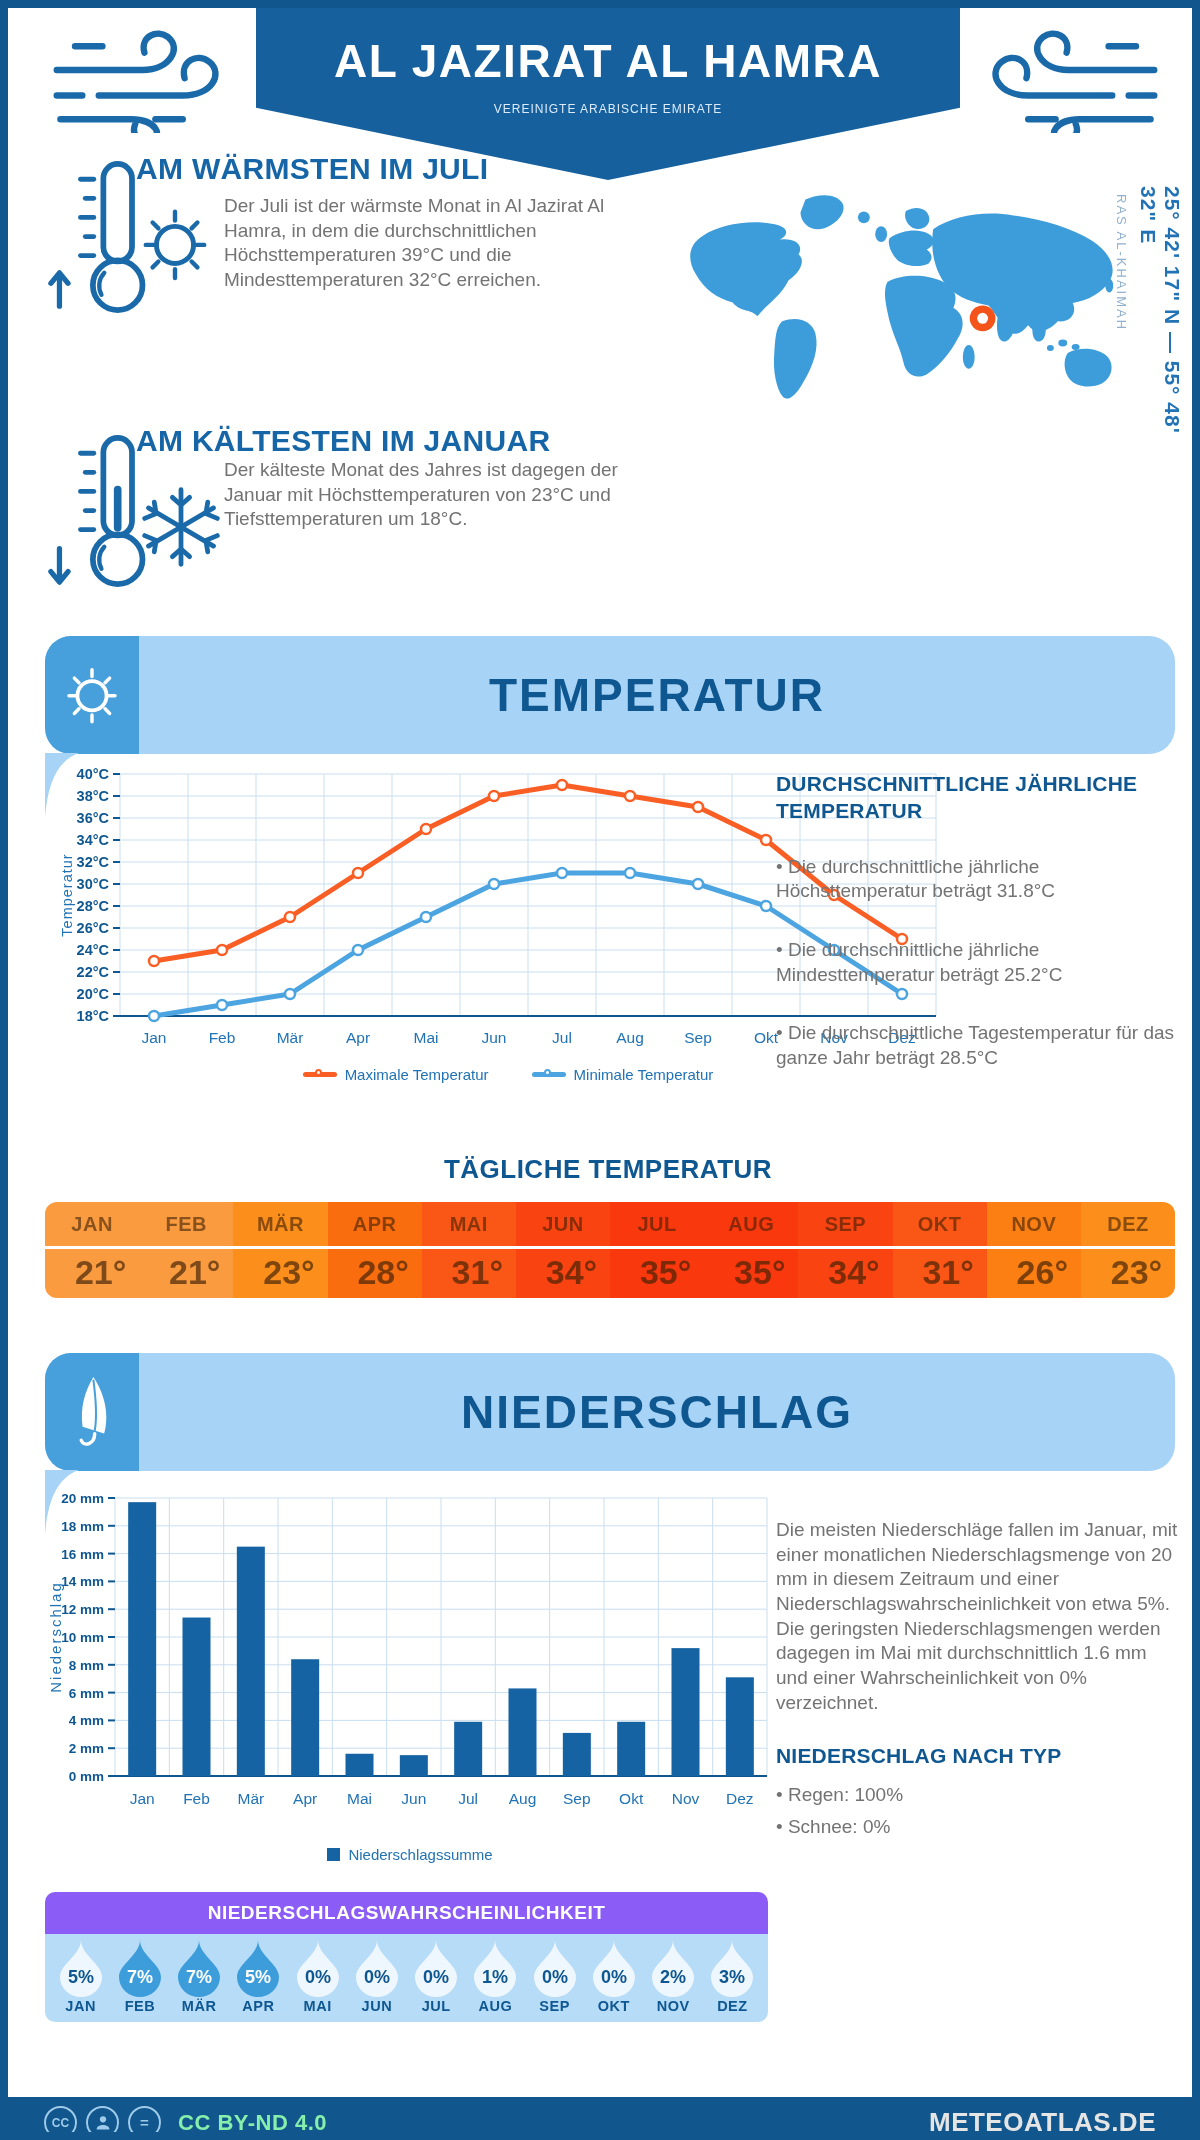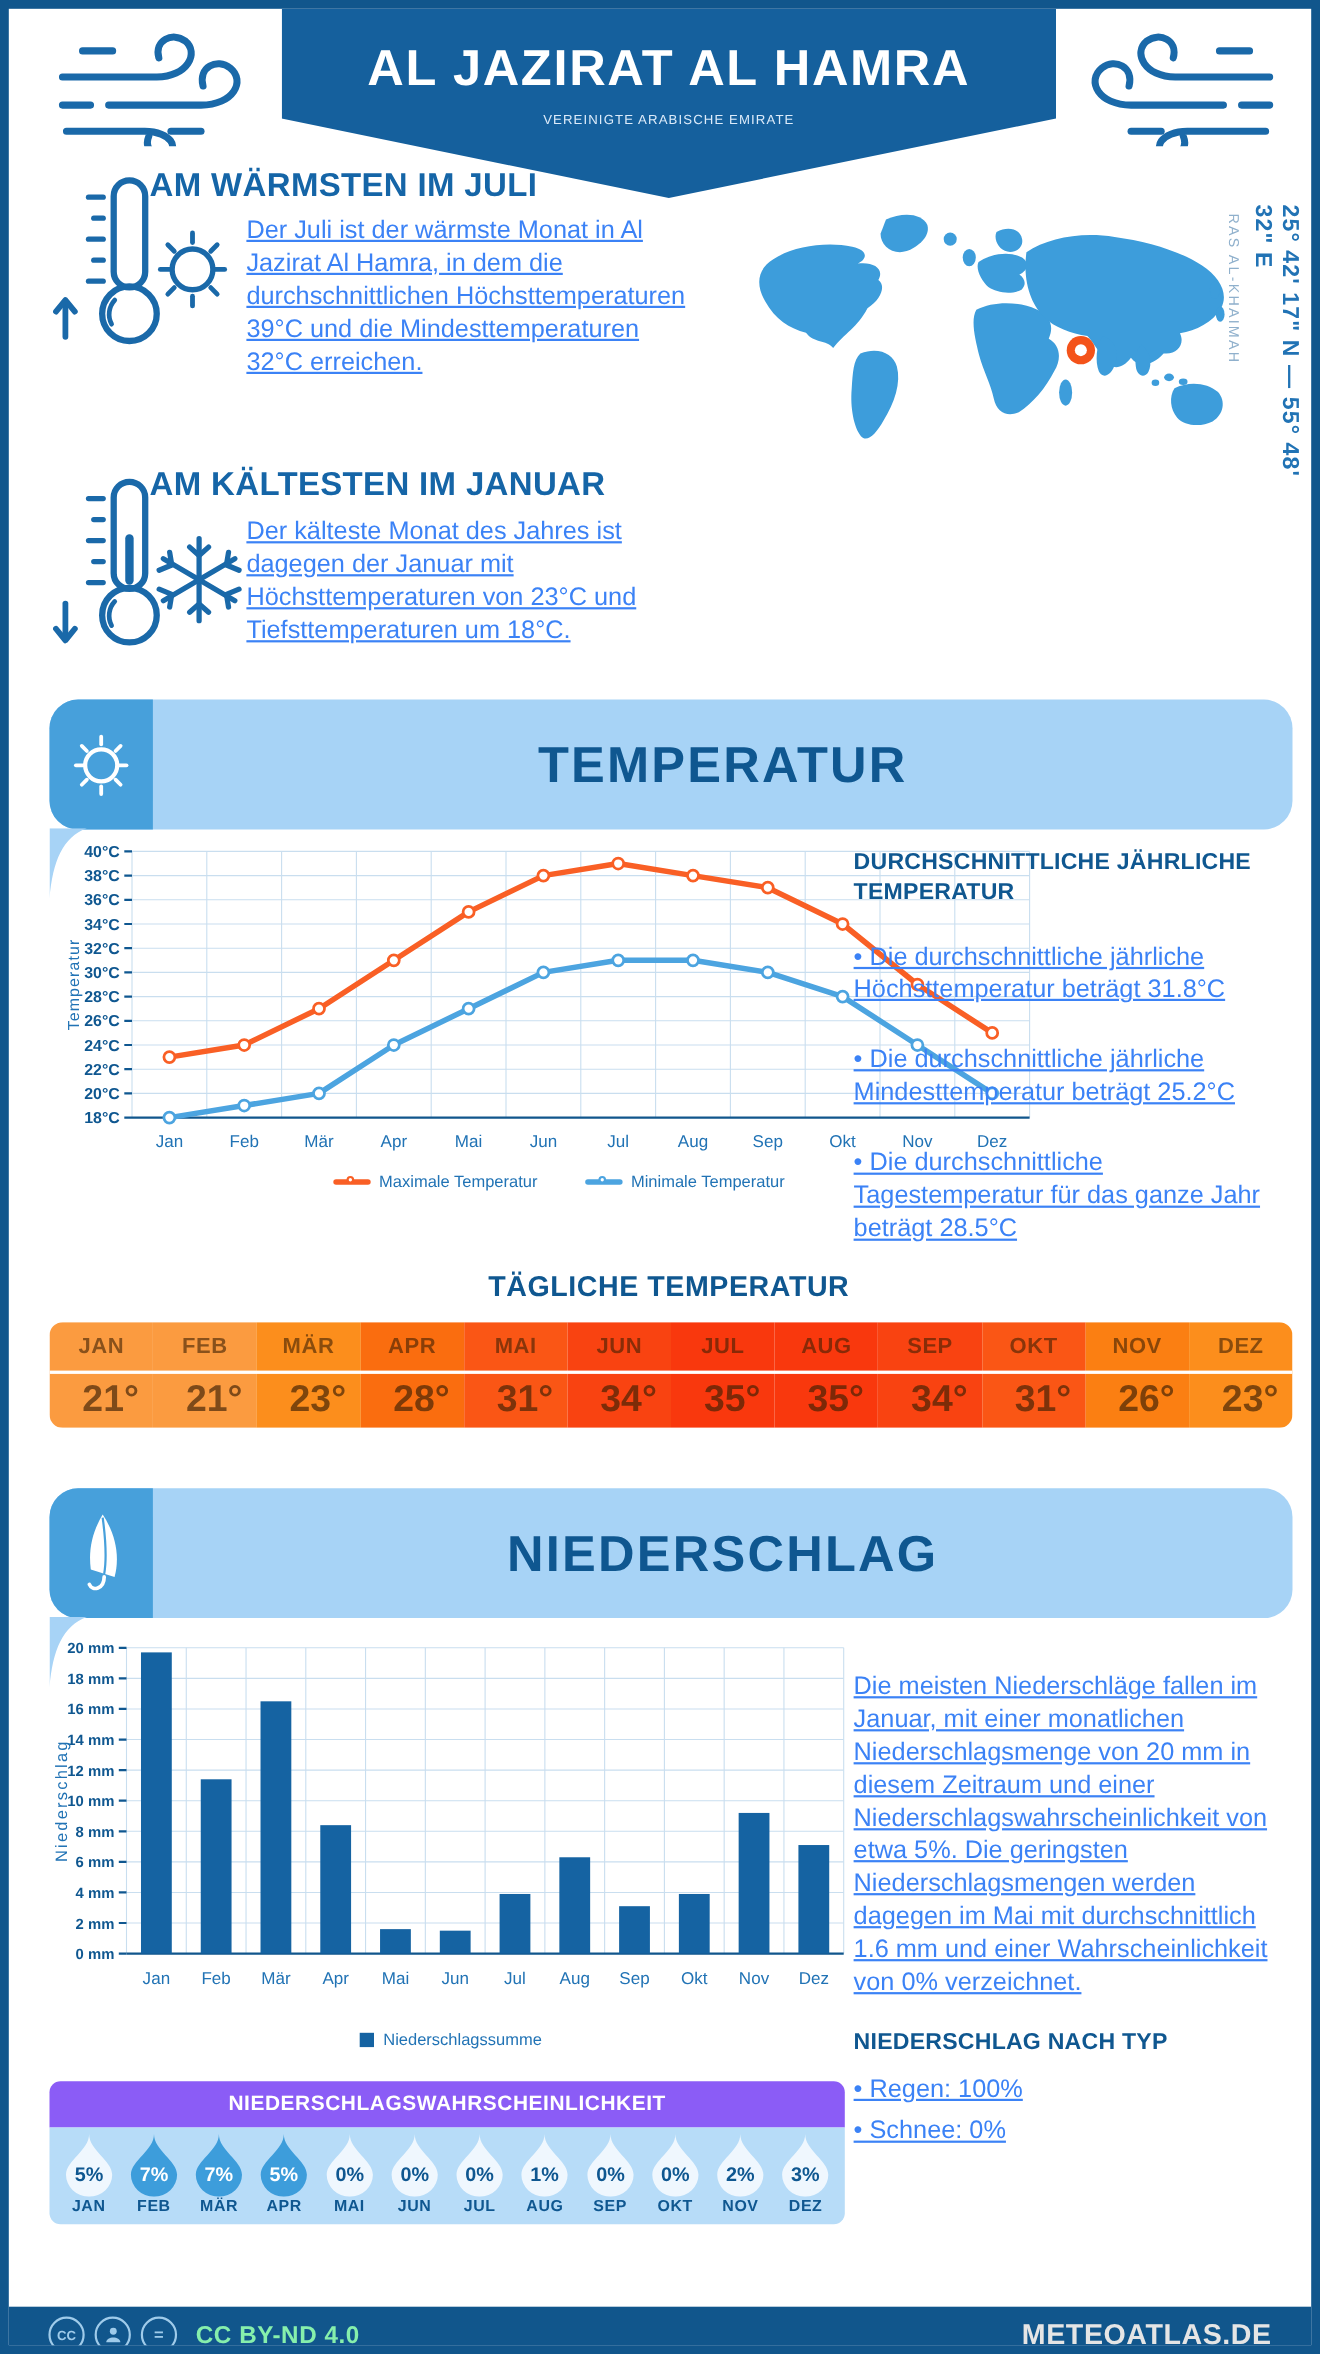--- a/index.html
+++ b/index.html
@@ -15,21 +15,21 @@
   .banner {
     left:248px; top:0; width:704px; height:172px; background:#15609D;
     clip-path:polygon(0 0,100% 0,100% 58%,50% 100%,0 58%);
     text-align:center; color:#fff;
   }
   .banner-title { margin-top:26px; font-size:46px; font-weight:bold; letter-spacing:1.5px; }
   .banner-sub { margin-top:14px; font-size:12px; letter-spacing:1px; color:#DCEBFA; }
 
   
   .sec-heading { font-size:30px; font-weight:bold; color:#1565A7; letter-spacing:0.3px; }
-  .body-text { font-size:23px; line-height:1.3; color:#3b82f6;text-decoration:underline; }
+  .body-text { font-size:19px; line-height:1.3; color:#737373; }
 
   
   .vert { writing-mode:vertical-rl; }
   .coords { font-size:21px; font-weight:bold; color:#2173B5; letter-spacing:1px; }
   .region { font-size:13px; color:#8FB0CC; letter-spacing:2px; }
 
   
   .band {
     left:37px; width:1130px; height:118px; background:#A7D3F6; border-radius:26px;
   }
@@ -213,21 +213,21 @@
     <path d="M45 6 V84"></path>
       <path d="M11 25 L79 65"></path>
       <path d="M11 65 L79 25"></path>
     <path d="M36 14 L45 22 L54 14"></path>
       <path d="M36 76 L45 68 L54 76"></path>
     <path d="M7 36 L19 31 L17 19"></path>
       <path d="M83 54 L71 59 L73 71"></path>
     <path d="M7 54 L19 59 L17 71"></path>
       <path d="M83 36 L71 31 L73 19"></path>
   </svg>
-  <div class="abs body-text" style="left:216px;top:460px;width:436px">Der kälteste Monat des Jahres ist dagegen der Januar mit Höchsttemperaturen von 23°C und Tiefsttemperaturen um 18°C.</div>
+  <div class="abs body-text" style="left:216px;top:450px;width:436px">Der kälteste Monat des Jahres ist dagegen der Januar mit Höchsttemperaturen von 23°C und Tiefsttemperaturen um 18°C.</div>
 
   <div class="abs band" style="top:628px">
     <div class="chip">
       <svg width="62" height="66" viewBox="0 0 80 86" fill="none" stroke="#ffffff" stroke-linecap="round">
         <circle cx="40" cy="44" r="19" stroke-width="5"></circle>
         <g stroke-width="4.5">
           <path d="M40 10 V19"></path>
             <path d="M63 21 L57 27"></path>
             <path d="M70 44 H61"></path>
             <path d="M63 67 L57 61"></path>

